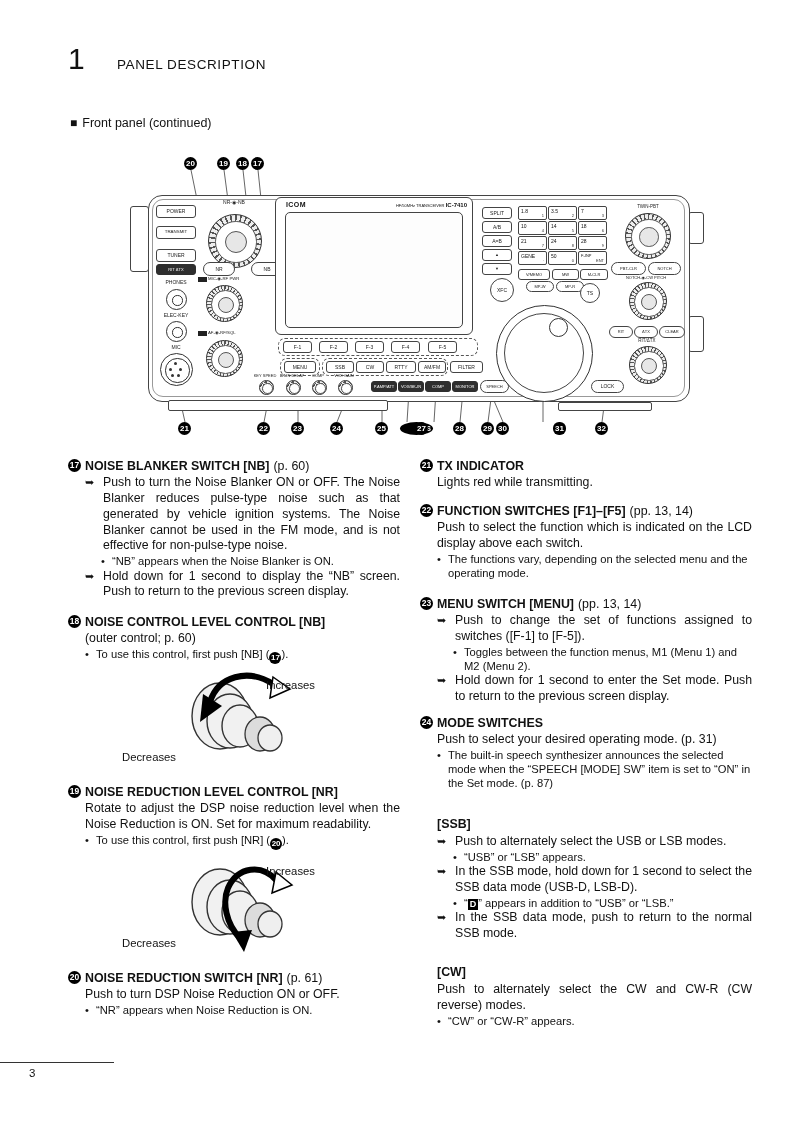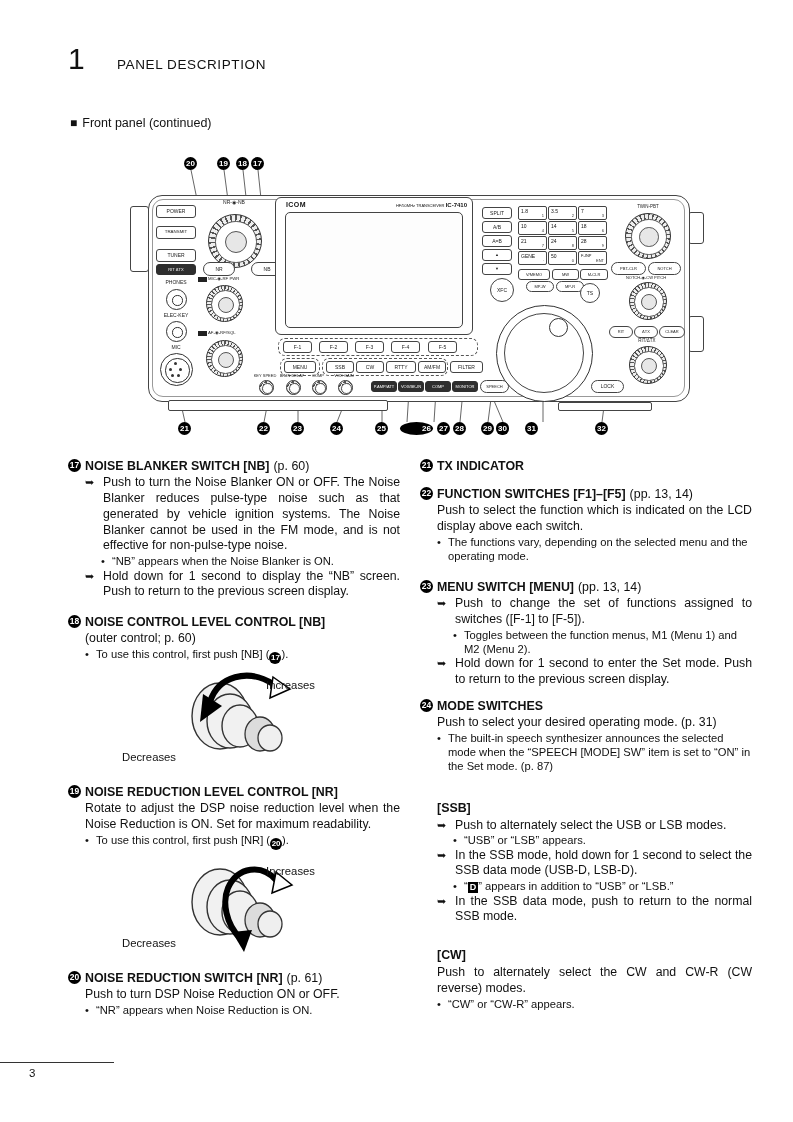--- a/index.html
+++ b/index.html
@@ -290,25 +290,25 @@
     <div class="dial-in"></div>
     <div class="dimple"></div>
   </div>
 
   <div class="co" style="left:50px;top:272px;">21</div>
   <div class="co" style="left:129px;top:272px;">22</div>
   <div class="co" style="left:163px;top:272px;">23</div>
   <div class="co" style="left:202px;top:272px;">24</div>
   <div class="co" style="left:247px;top:272px;">25</div>
   <div class="co" style="left:272px;top:272px;padding-left:20px;">26</div>
-  <div class="co" style="left:309px;top:272px;">27</div>
+  <div class="co" style="left:287px;top:272px;">27</div>
   <div class="co" style="left:325px;top:272px;">28</div>
   <div class="co" style="left:353px;top:272px;">29</div>
-  <div class="co" style="left:368px;top:272px;border-radius:6px;">30</div>
-  <div class="co" style="left:397px;top:272px;">31</div>
+  <div class="co" style="left:368px;top:272px;">30</div>
+  <div class="co" style="left:425px;top:272px;border-radius:6px;">31</div>
   <div class="co" style="left:467px;top:272px;">32</div>
 </div>
 
 <div class="col" style="left:68px;top:458px;">
 
   <section>
     <div class="shead">
       <span class="hnum">17</span>
       <span>NOISE BLANKER SWITCH [NB]</span>
       <span class="href">(p. 60)</span>
@@ -401,20 +401,21 @@
   </section>
 </div>
 
 <div class="col" style="left:420px;top:458px;">
 
   <section style="margin-bottom:12px;">
     <div class="shead">
       <span class="hnum">21</span>
       <span>TX INDICATOR</span>
     </div>
+    <div class="pnj">Lights red while transmitting.</div>
   </section>
 
   <section style="margin-bottom:16px;">
     <div class="shead">
       <span class="hnum">22</span>
       <span>FUNCTION SWITCHES [F1]–[F5]</span>
       <span class="href">(pp. 13, 14)</span>
     </div>
     <div class="p">Push to select the function which is indicated on the LCD display above each switch.</div>
     <div class="bitem b0">

